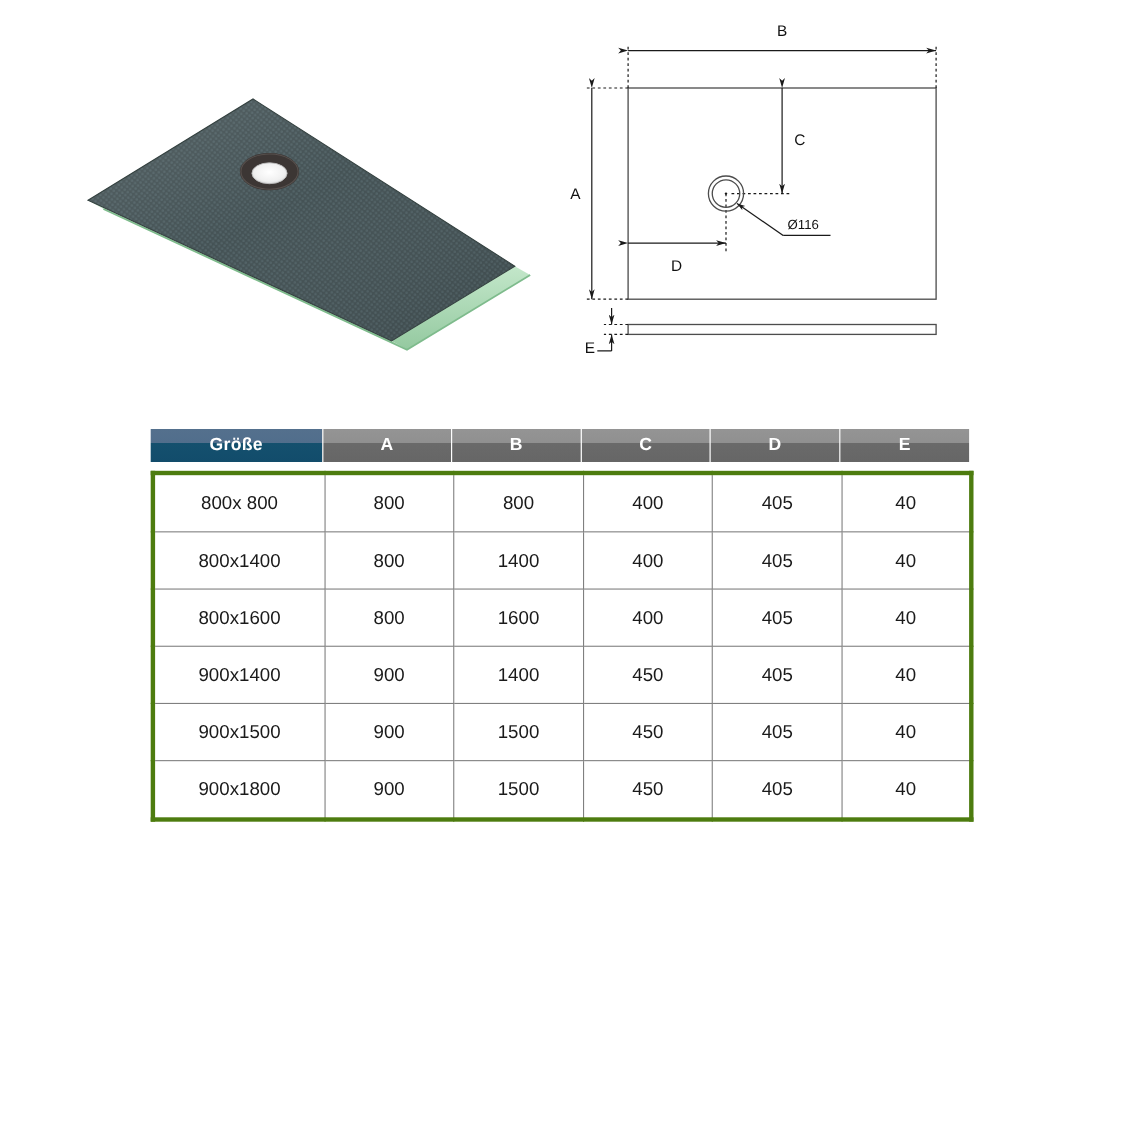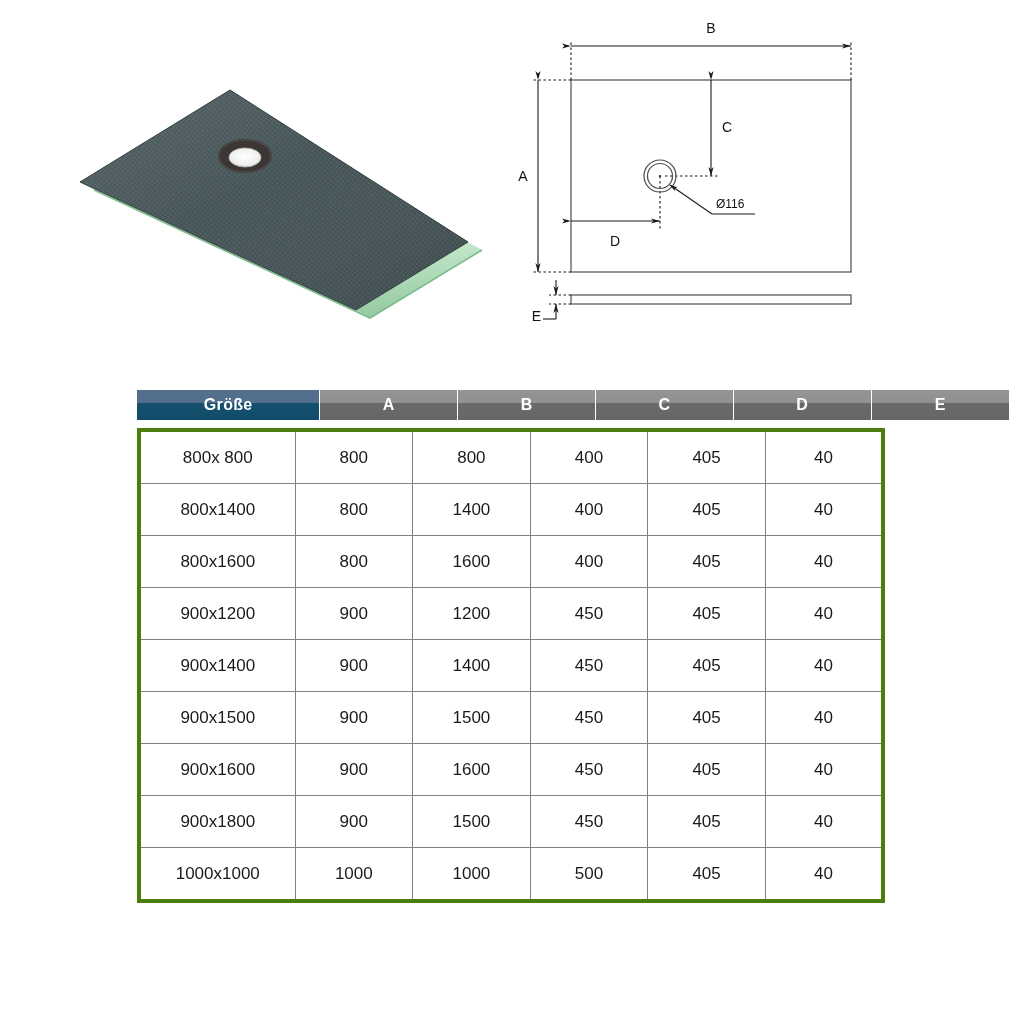--- a/index.html
+++ b/index.html
@@ -44,21 +44,21 @@
   
   #spec-table-wrap {
     position: absolute;
     left: 137px;
     top: 390px;
     width: 744px;
   }
 
   table.spec {
     border-collapse: collapse;
-    width: 872px;
+    width: 744px;
     table-layout: fixed;
   }
 
   table.spec thead th {
     height: 30px;
     padding: 0;
     color: #ffffff;
     font-size: 16px;
     font-weight: bold;
     text-align: center;
@@ -268,63 +268,39 @@
         </tr>
         <tr>
           <td>800x1600</td>
           <td>800</td>
           <td>1600</td>
           <td>400</td>
           <td>405</td>
           <td>40</td>
         </tr>
         <tr>
-          <td>900x1200</td>
-          <td>900</td>
-          <td>1200</td>
-          <td>450</td>
-          <td>405</td>
-          <td>40</td>
-        </tr>
-        <tr>
           <td>900x1400</td>
           <td>900</td>
           <td>1400</td>
           <td>450</td>
           <td>405</td>
           <td>40</td>
         </tr>
         <tr>
           <td>900x1500</td>
           <td>900</td>
           <td>1500</td>
           <td>450</td>
           <td>405</td>
           <td>40</td>
         </tr>
         <tr>
-          <td>900x1600</td>
-          <td>900</td>
-          <td>1600</td>
-          <td>450</td>
-          <td>405</td>
-          <td>40</td>
-        </tr>
-        <tr>
           <td>900x1800</td>
           <td>900</td>
           <td>1500</td>
           <td>450</td>
           <td>405</td>
           <td>40</td>
         </tr>
-        <tr>
-          <td>1000x1000</td>
-          <td>1000</td>
-          <td>1000</td>
-          <td>500</td>
-          <td>405</td>
-          <td>40</td>
-        </tr>
       </tbody>
   </table>
 
 </div>
 
 </body></html>

